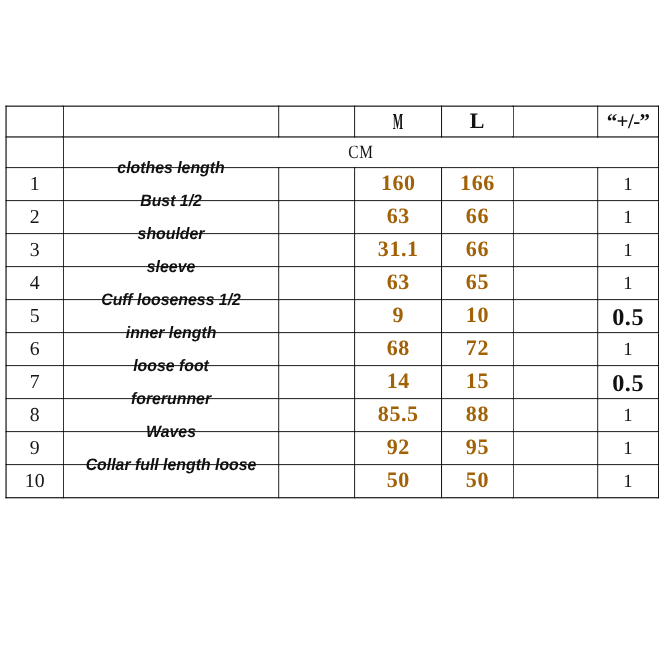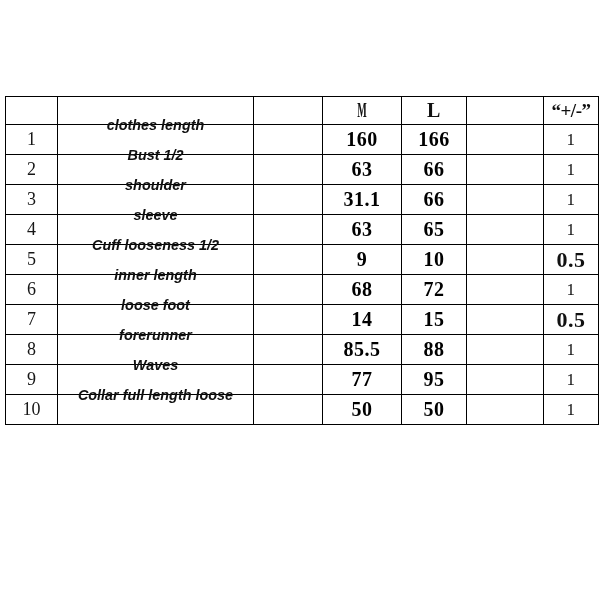--- a/index.html
+++ b/index.html
@@ -133,21 +133,21 @@
     font-weight: bold;
     color: #101010;
     white-space: nowrap;
     transform: scaleX(0.96);
   }
 
   .meas {
     font-family: "Liberation Serif", serif;
     font-weight: bold;
     font-size: 20px;
-    color: #000000;
+    color: #a16207;
     letter-spacing: 0.5px;
   }
 
   td.tol-cell {
     background: #dfe3ec;
     border-top: 1.6px dotted #3b3b3b;
     border-bottom: 1.6px dotted #3b3b3b;
     border-left: 1.7px solid #000000;
     border-right: 1.8px solid #000000;
   }
@@ -194,20 +194,26 @@
           <span class="hdr-size">L</span>
         </td>
         <td>
           <span class="hdr-size"></span>
         </td>
         <td class="last tol-head">
           <span class="hdr-tol">“+/-”</span>
         </td>
       </tr>
 
+      <tr class="unit-row">
+        <td></td>
+        <td colspan="6">
+          <span class="unit-txt">CM</span>
+        </td>
+      </tr>
 
     <tr class="data-row">
           <td><span class="rownum">1</span></td>
           <td class="item-cell">
             <span class="item-label">clothes length</span>
           </td>
           <td></td>
           <td><span class="meas">160</span></td>
           <td><span class="meas">166</span></td>
           <td></td>
@@ -289,21 +295,21 @@
           <td><span class="meas">88</span></td>
           <td></td>
           <td class="tol-cell"><span class="tol one">1</span></td>
         </tr>
         <tr class="data-row">
           <td><span class="rownum">9</span></td>
           <td class="item-cell">
             <span class="item-label">Waves</span>
           </td>
           <td></td>
-          <td><span class="meas">77</span></td>
+          <td><span class="meas">92</span></td>
           <td><span class="meas">95</span></td>
           <td></td>
           <td class="tol-cell"><span class="tol one">1</span></td>
         </tr>
         <tr class="data-row">
           <td><span class="rownum">10</span></td>
           <td class="item-cell">
             <span class="item-label">Collar full length loose</span>
           </td>
           <td></td>

